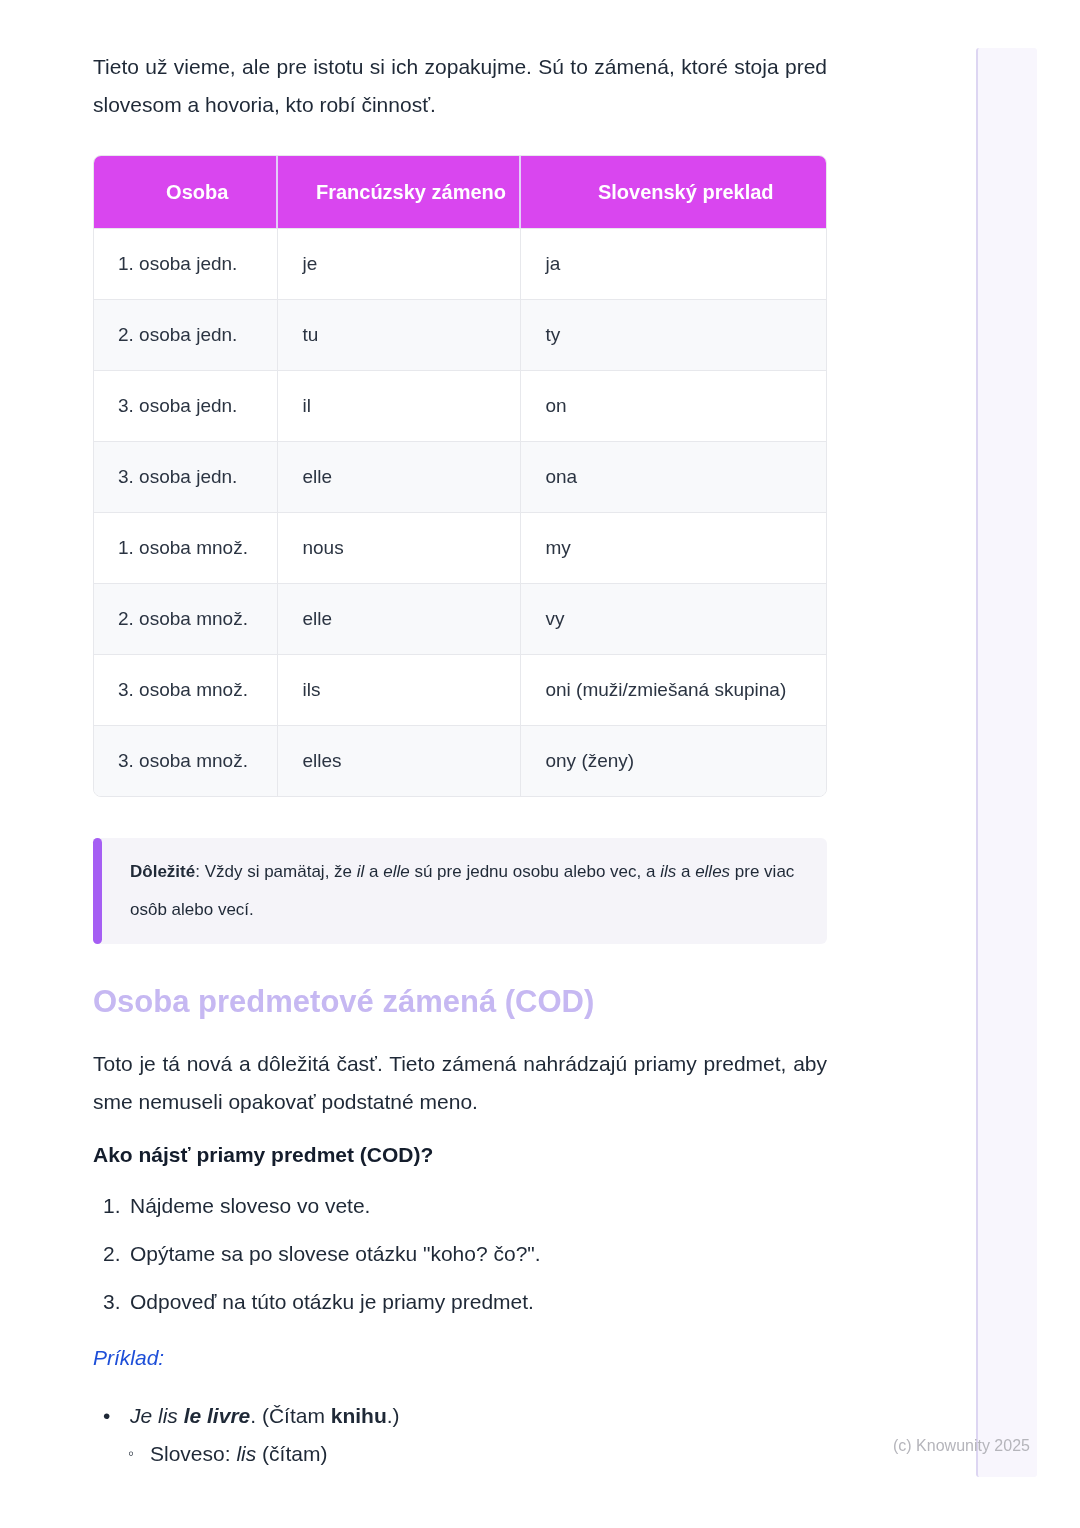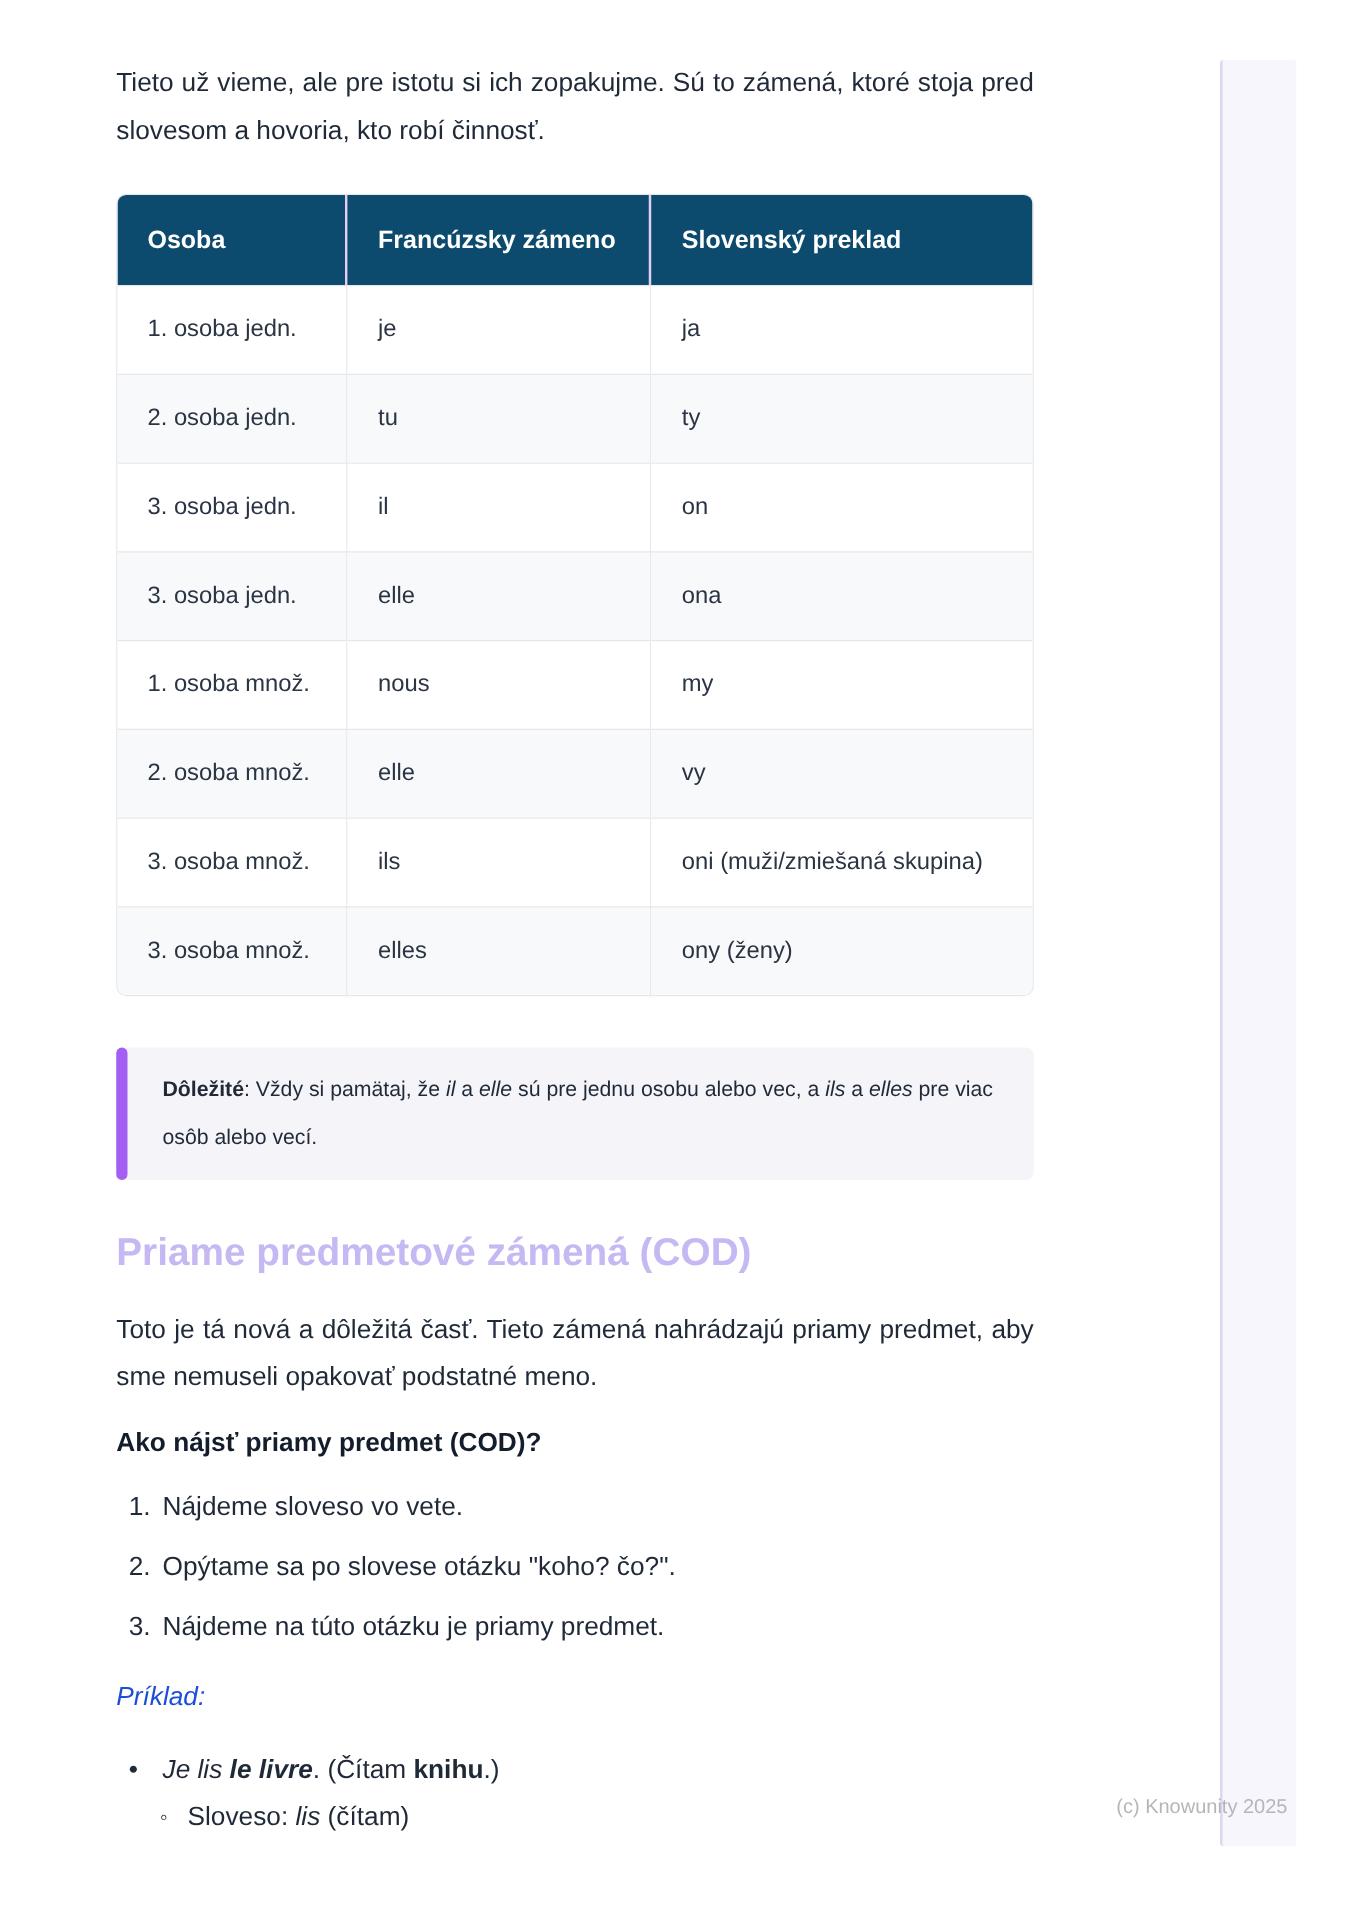--- a/index.html
+++ b/index.html
@@ -44,25 +44,25 @@
     overflow: hidden;
     border: 1px solid #e7e8ec;
     width: 734px;
   }
   table.pronoun-table {
     width: 100%;
     border-collapse: separate;
     border-spacing: 0;
   }
   .pronoun-table th {
-    background: #0c4a6e;
+    background: #d946ef;
     color: #ffffff;
     font-size: 20px;
     font-weight: 700;
-    text-align: left;
+    text-align: center;
     height: 72px;
     padding: 0 0 0 24px;
     border-right: 2px solid #e3cdf8;
   }
   .pronoun-table th:last-child { border-right: none; }
   .pronoun-table td {
     height: 71px;
     font-size: 19px;
     color: #2b3442;
     padding: 0 16px 0 24px;
@@ -227,38 +227,38 @@
     </table>
   </div>
 
   <div class="callout">
     <div class="callout-bar"></div>
     <div class="callout-text">
       <span class="b">Dôležité</span><span>: Vždy si pamätaj, že </span><span class="i">il</span><span> a </span><span class="i">elle</span><span> sú pre jednu osobu alebo vec, a </span><span class="i">ils</span><span> a </span><span class="i">elles</span><span> pre viac osôb alebo vecí.</span>
     </div>
   </div>
 
-  <h1 class="section-heading">Priame predmetové zámená (COD)</h1>
+  <h1 class="section-heading">Osoba predmetové zámená (COD)</h1>
 
   <p class="body-text section-paragraph">Toto je tá nová a dôležitá časť. Tieto zámená nahrádzajú priamy predmet, aby sme nemuseli opakovať podstatné meno.</p>
 
   <h2 class="sub-heading">Ako nájsť priamy predmet (COD)?</h2>
 
   <div class="steps">
     <div class="step">
       <span class="step-marker">1.</span>
       <span>Nájdeme sloveso vo vete.</span>
     </div>
     <div class="step">
       <span class="step-marker">2.</span>
       <span>Opýtame sa po slovese otázku "koho? čo?".</span>
     </div>
     <div class="step">
       <span class="step-marker">3.</span>
-      <span>Nájdeme na túto otázku je priamy predmet.</span>
+      <span>Odpoveď na túto otázku je priamy predmet.</span>
     </div>
   </div>
 
   <div class="example-label">Príklad:</div>
 
   <div class="bullets">
     <div class="bullet-row">
       <span class="bullet-glyph">•</span>
       <span><span class="i">Je lis </span><span class="bi">le livre</span><span>. (Čítam </span><span class="b">knihu</span><span>.)</span></span>
     </div>

